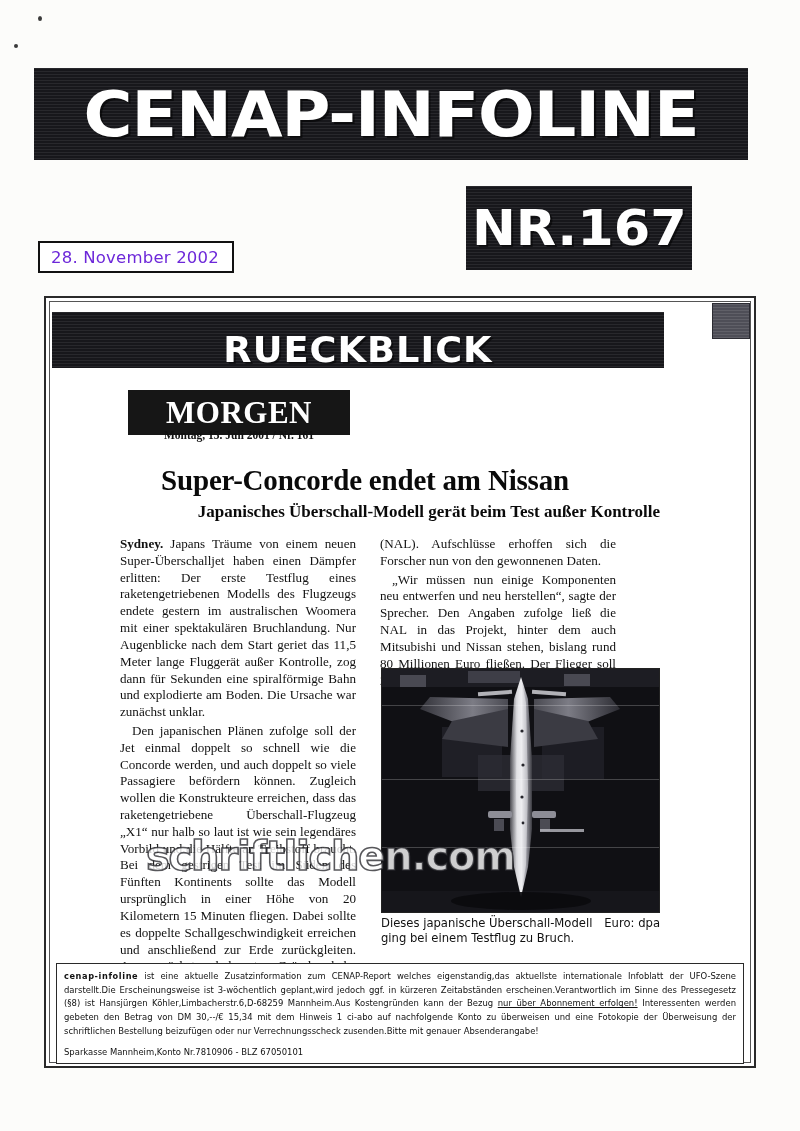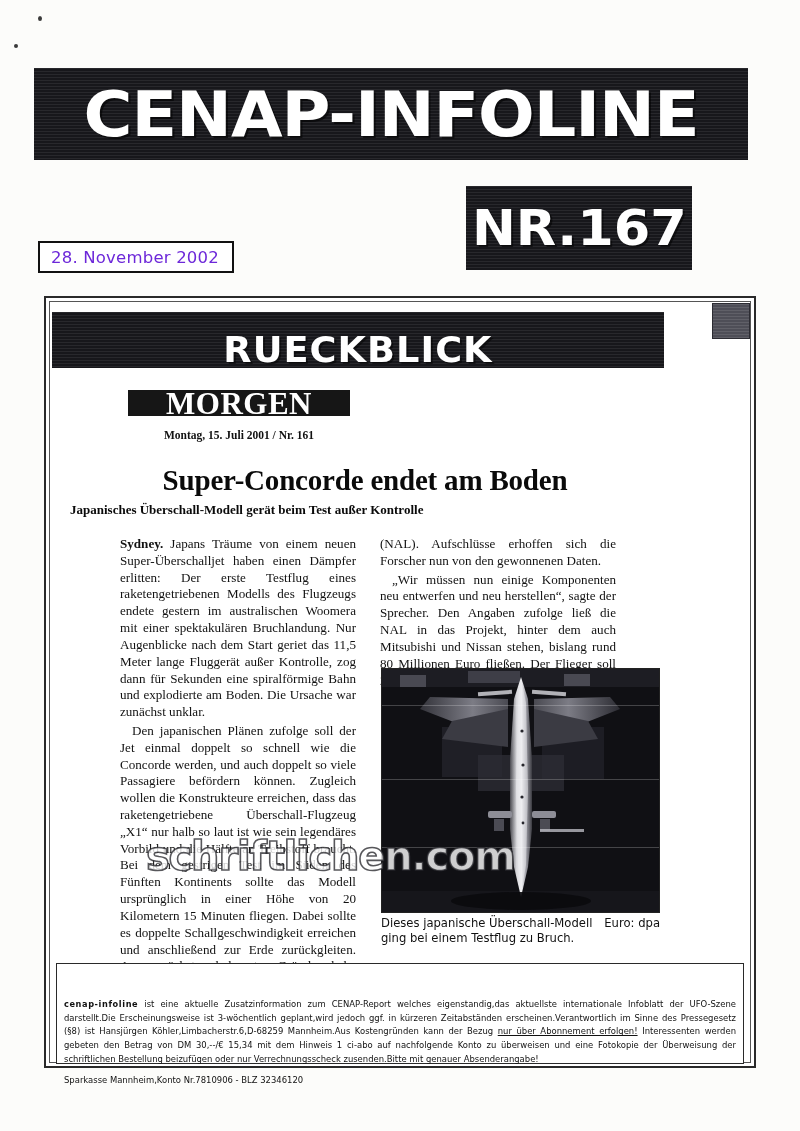--- a/index.html
+++ b/index.html
@@ -156,21 +156,21 @@
     );
     border: 1px solid #2c2c33;
   }
 
   
   .clip-masthead {
     position: absolute;
     left: 128px;
     top: 390px;
     width: 222px;
-    height: 26px;
+    height: 45px;
     background: #161616;
     display: flex;
     align-items: center;
     justify-content: center;
   }
   .clip-masthead-text {
     font-family: "Liberation Serif", serif;
     font-weight: 700;
     font-variant: small-caps;
     font-size: 31px;
@@ -202,24 +202,24 @@
     font-size: 29px;
     line-height: 1.12;
     color: #0a0a0a;
     letter-spacing: -0.2px;
   }
   .subhead {
     position: absolute;
     left: 70px;
     top: 502px;
     width: 590px;
-    text-align: left;
-    font-family: "Liberation Serif", serif;
-    font-weight: 700;
-    font-size: 13px;
+    text-align: right;
+    font-family: "Liberation Serif", serif;
+    font-weight: 700;
+    font-size: 17px;
     line-height: 1.2;
     color: #0a0a0a;
   }
 
   
   .col {
     position: absolute;
     font-family: "Liberation Serif", serif;
     font-size: 13.1px;
     line-height: 1.285;
@@ -302,21 +302,20 @@
     border: 1px solid #2a2a2a;
     background: #ffffff;
     padding: 6px 7px 5px 7px;
   }
   .footer-text {
     font-family: "DejaVu Sans", sans-serif;
     font-size: 8.45px;
     line-height: 1.62;
     color: #111;
     text-align: justify;
-    margin-top: 28px;
   }
   .footer-brand {
     font-family: "DejaVu Sans", sans-serif;
     font-weight: 700;
     font-size: 8.2px;
     letter-spacing: 0.6px;
   }
   .footer-underline { text-decoration: underline; }
   .footer-bank {
     margin-top: 9px;
@@ -359,21 +358,21 @@
   <div class="section-banner striped">
     <div class="section-banner-text">RUECKBLICK</div>
   </div>
   <div class="corner-block"></div>
 
   <div class="clip-masthead">
     <div class="clip-masthead-text">MORGEN</div>
   </div>
   <div class="clip-subline">Montag, 15. Juli 2001 / Nr. 161</div>
 
-  <div class="headline">Super-Concorde endet am Boden</div>
+  <div class="headline">Super-Concorde endet am Nissan</div>
   <div class="subhead">Japanisches Überschall-Modell gerät beim Test außer Kontrolle</div>
 
   <div class="col col-1">
     <p><span class="dateline">Sydney.</span><span> Japans Träume von einem neuen Super-Überschalljet haben einen Dämpfer erlitten: Der erste Testflug eines raketengetriebenen Modells des Flugzeugs endete gestern im australischen Woomera mit einer spektakulären Bruchlandung. Nur Augenblicke nach dem Start geriet das 11,5 Meter lange Fluggerät außer Kontrolle, zog dann für Sekunden eine spiralförmige Bahn und explodierte am Boden. Die Ursache war zunächst unklar.</span></p>
     <p>Den japanischen Plänen zufolge soll der Jet einmal doppelt so schnell wie die Concorde werden, und auch doppelt so viele Passagiere befördern können. Zugleich wollen die Konstrukteure erreichen, dass das raketengetriebene Überschall-Flugzeug „X1“ nur halb so laut ist wie sein legendäres Vorbild und die Hälfte an Treibstoff braucht. Bei dem gestrigen Test im Süden des Fünften Kontinents sollte das Modell ursprünglich in einer Höhe von 20 Kilometern 15 Minuten fliegen. Dabei sollte es doppelte Schallgeschwindigkeit erreichen und anschließend zur Erde zurückgleiten. Aus zunächst unbekannten Gründen habe sich stattdessen das Flugzeugmodell vom Maßstab eins zu zehn von der Rakete gelöst, erläuterte ein Sprecher das Nationalen Raumfahrt-Labors</p>
   </div>
 
   <div class="col col-2">
     <p>(NAL). Aufschlüsse erhoffen sich die Forscher nun von den gewonnenen Daten.</p>
     <p><span>„Wir müssen nun einige Komponenten neu entwerfen und neu herstellen“, sagte der Sprecher. Den Angaben zufolge ließ die NAL in das Projekt, hinter dem auch Mitsubishi und Nissan stehen, bislang rund 80 Millionen Euro fließen. Der Flieger soll 2012 einsatzbereit sein.</span><span class="credit">dpa</span></p>
@@ -446,16 +445,16 @@
 
   <div class="photo-caption">
     <span class="cap-credit">Euro: dpa</span>
     <span>Dieses japanische Überschall-Modell ging bei einem Testflug zu Bruch.</span>
   </div>
 
   <div class="watermark">schriftlichen.com</div>
 
   <div class="footer-box">
     <div class="footer-text"><span class="footer-brand">cenap-infoline</span><span> ist eine aktuelle Zusatzinformation zum CENAP-Report welches eigenstandig,das aktuellste internationale Infoblatt der UFO-Szene darstellt.Die Erscheinungsweise ist 3-wöchentlich geplant,wird jedoch ggf. in kürzeren Zeitabständen erscheinen.Verantwortlich im Sinne des Pressegesetz (§8) ist Hansjürgen Köhler,Limbacherstr.6,D-68259 Mannheim.Aus Kostengründen kann der Bezug </span><span class="footer-underline">nur über Abonnement erfolgen!</span><span> Interessenten werden gebeten den Betrag von DM 30,--/€ 15,34 mit dem Hinweis 1 ci-abo auf nachfolgende Konto zu überweisen und eine Fotokopie der Überweisung der schriftlichen Bestellung beizufügen oder nur Verrechnungsscheck zusenden.Bitte mit genauer Absenderangabe!</span></div>
-    <div class="footer-bank">Sparkasse Mannheim,Konto Nr.7810906 - BLZ 32346120</div>
+    <div class="footer-bank">Sparkasse Mannheim,Konto Nr.7810906 - BLZ 67050101</div>
   </div>
 
 </div>
 
 </body></html>

